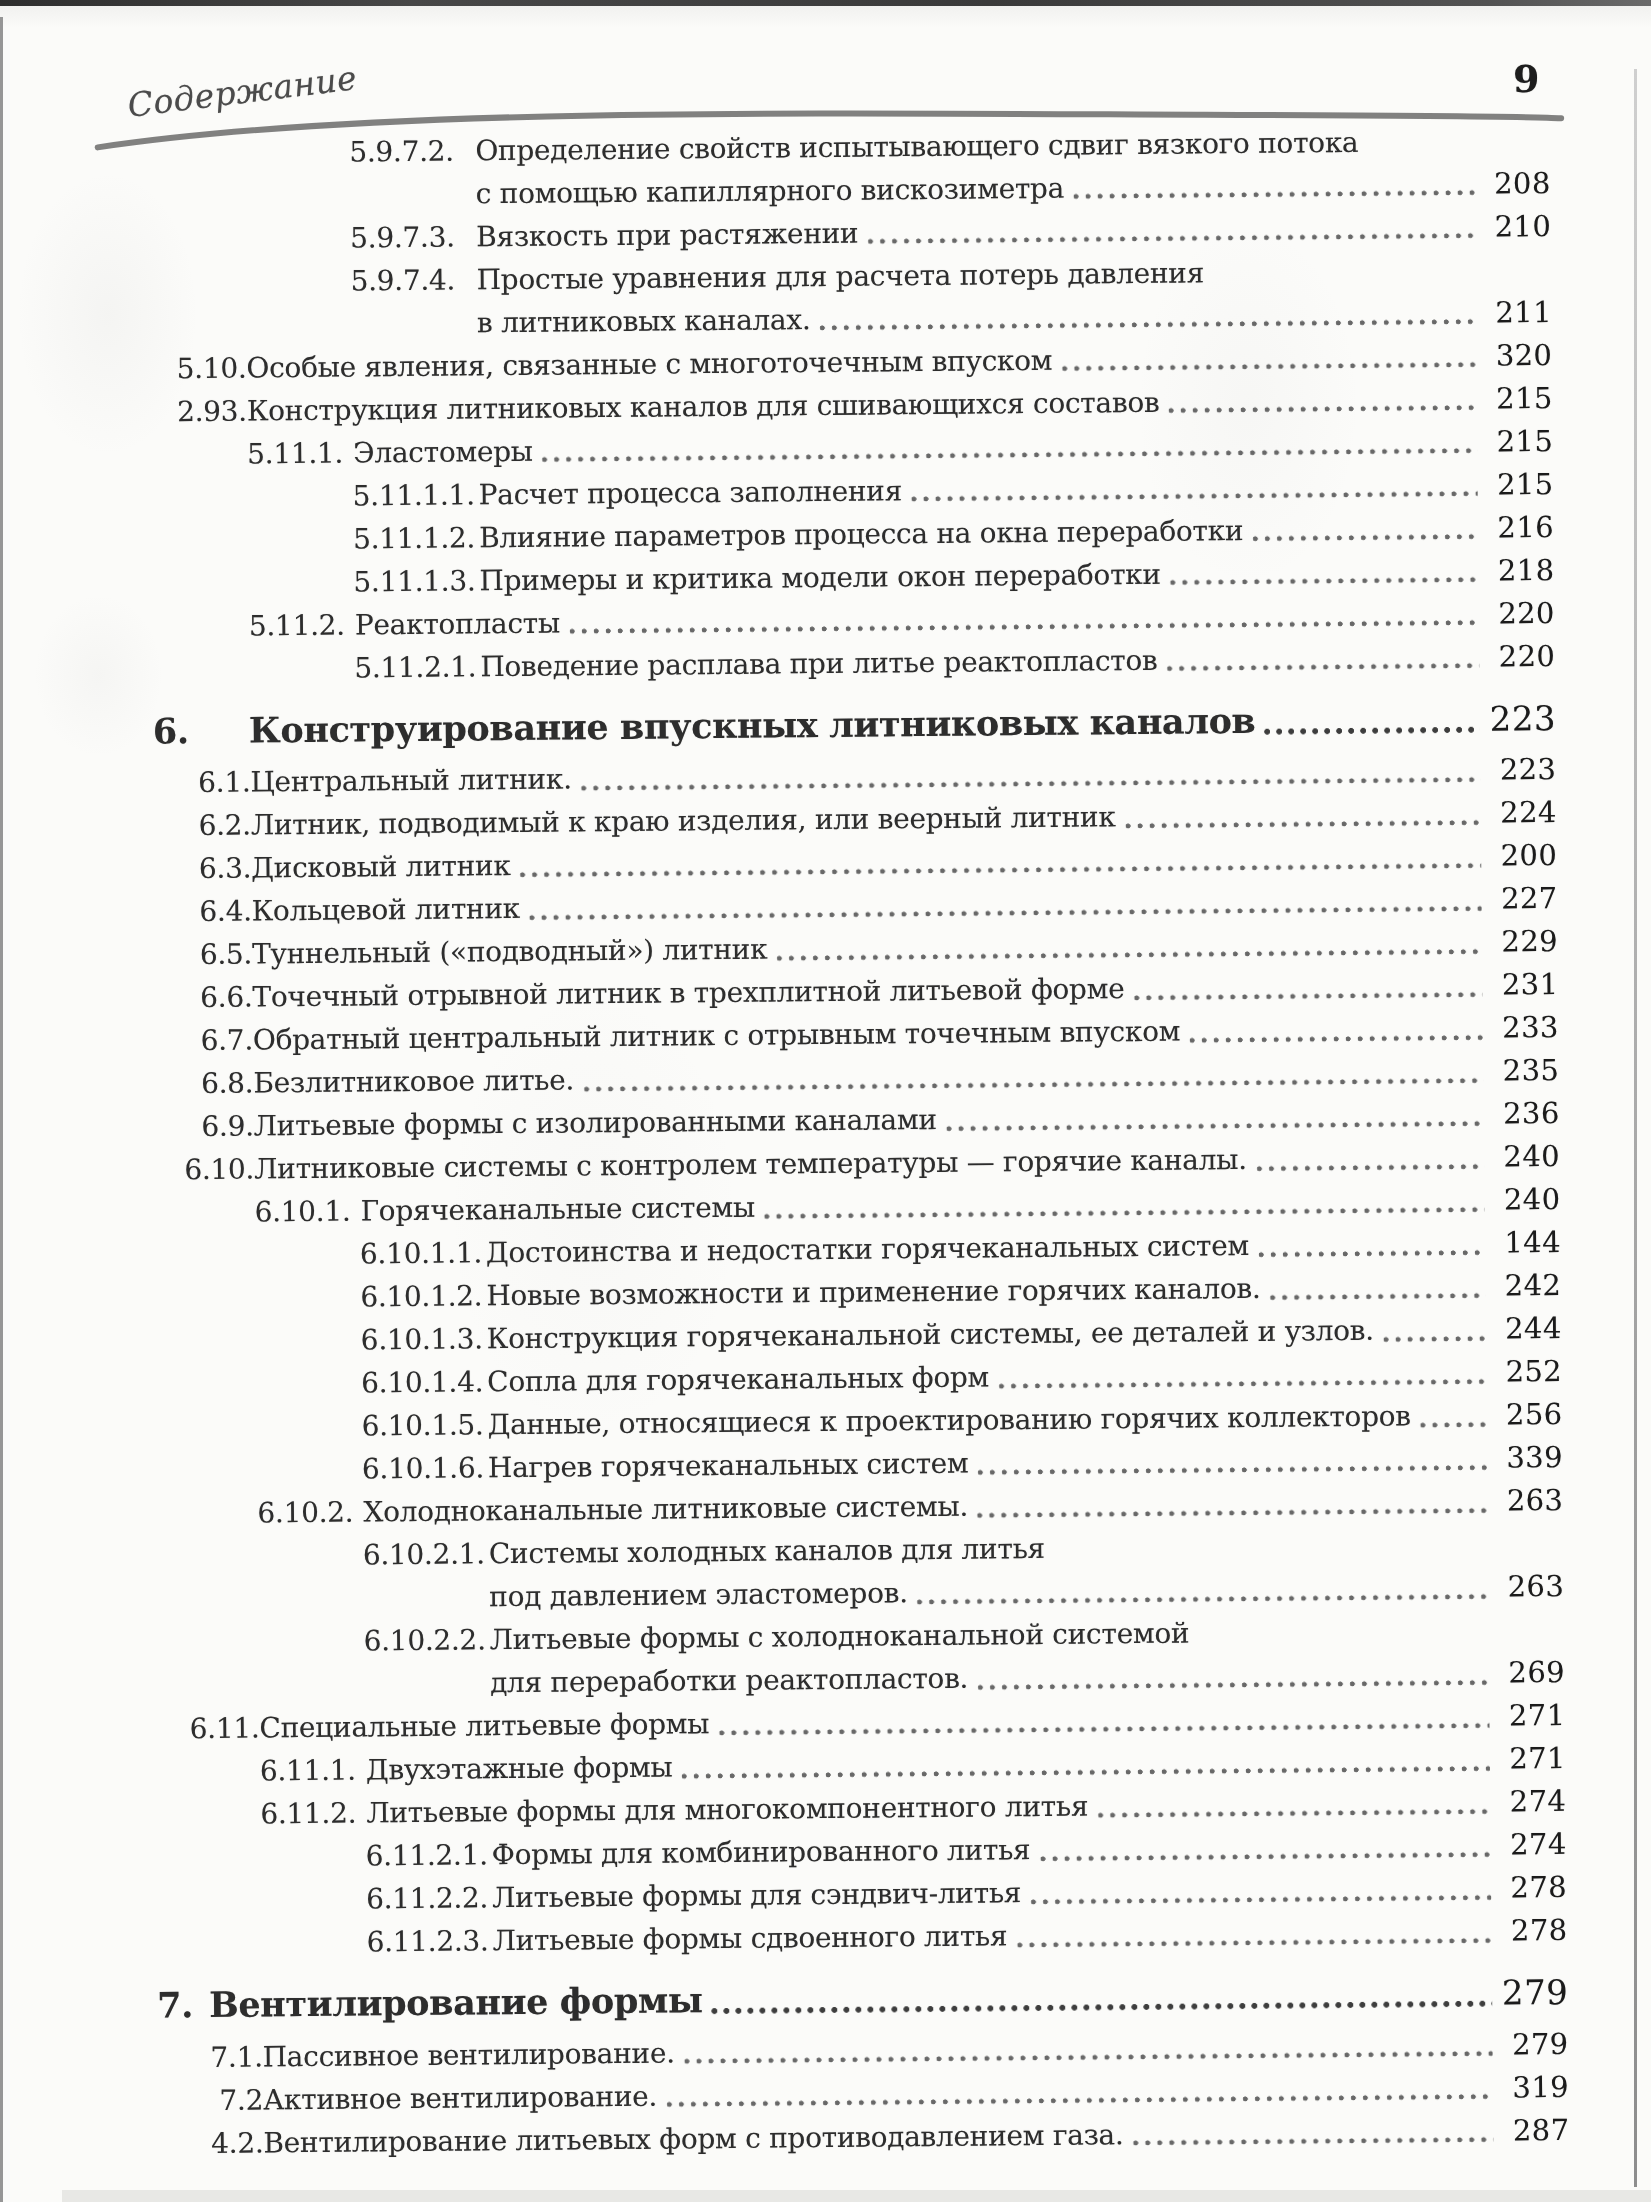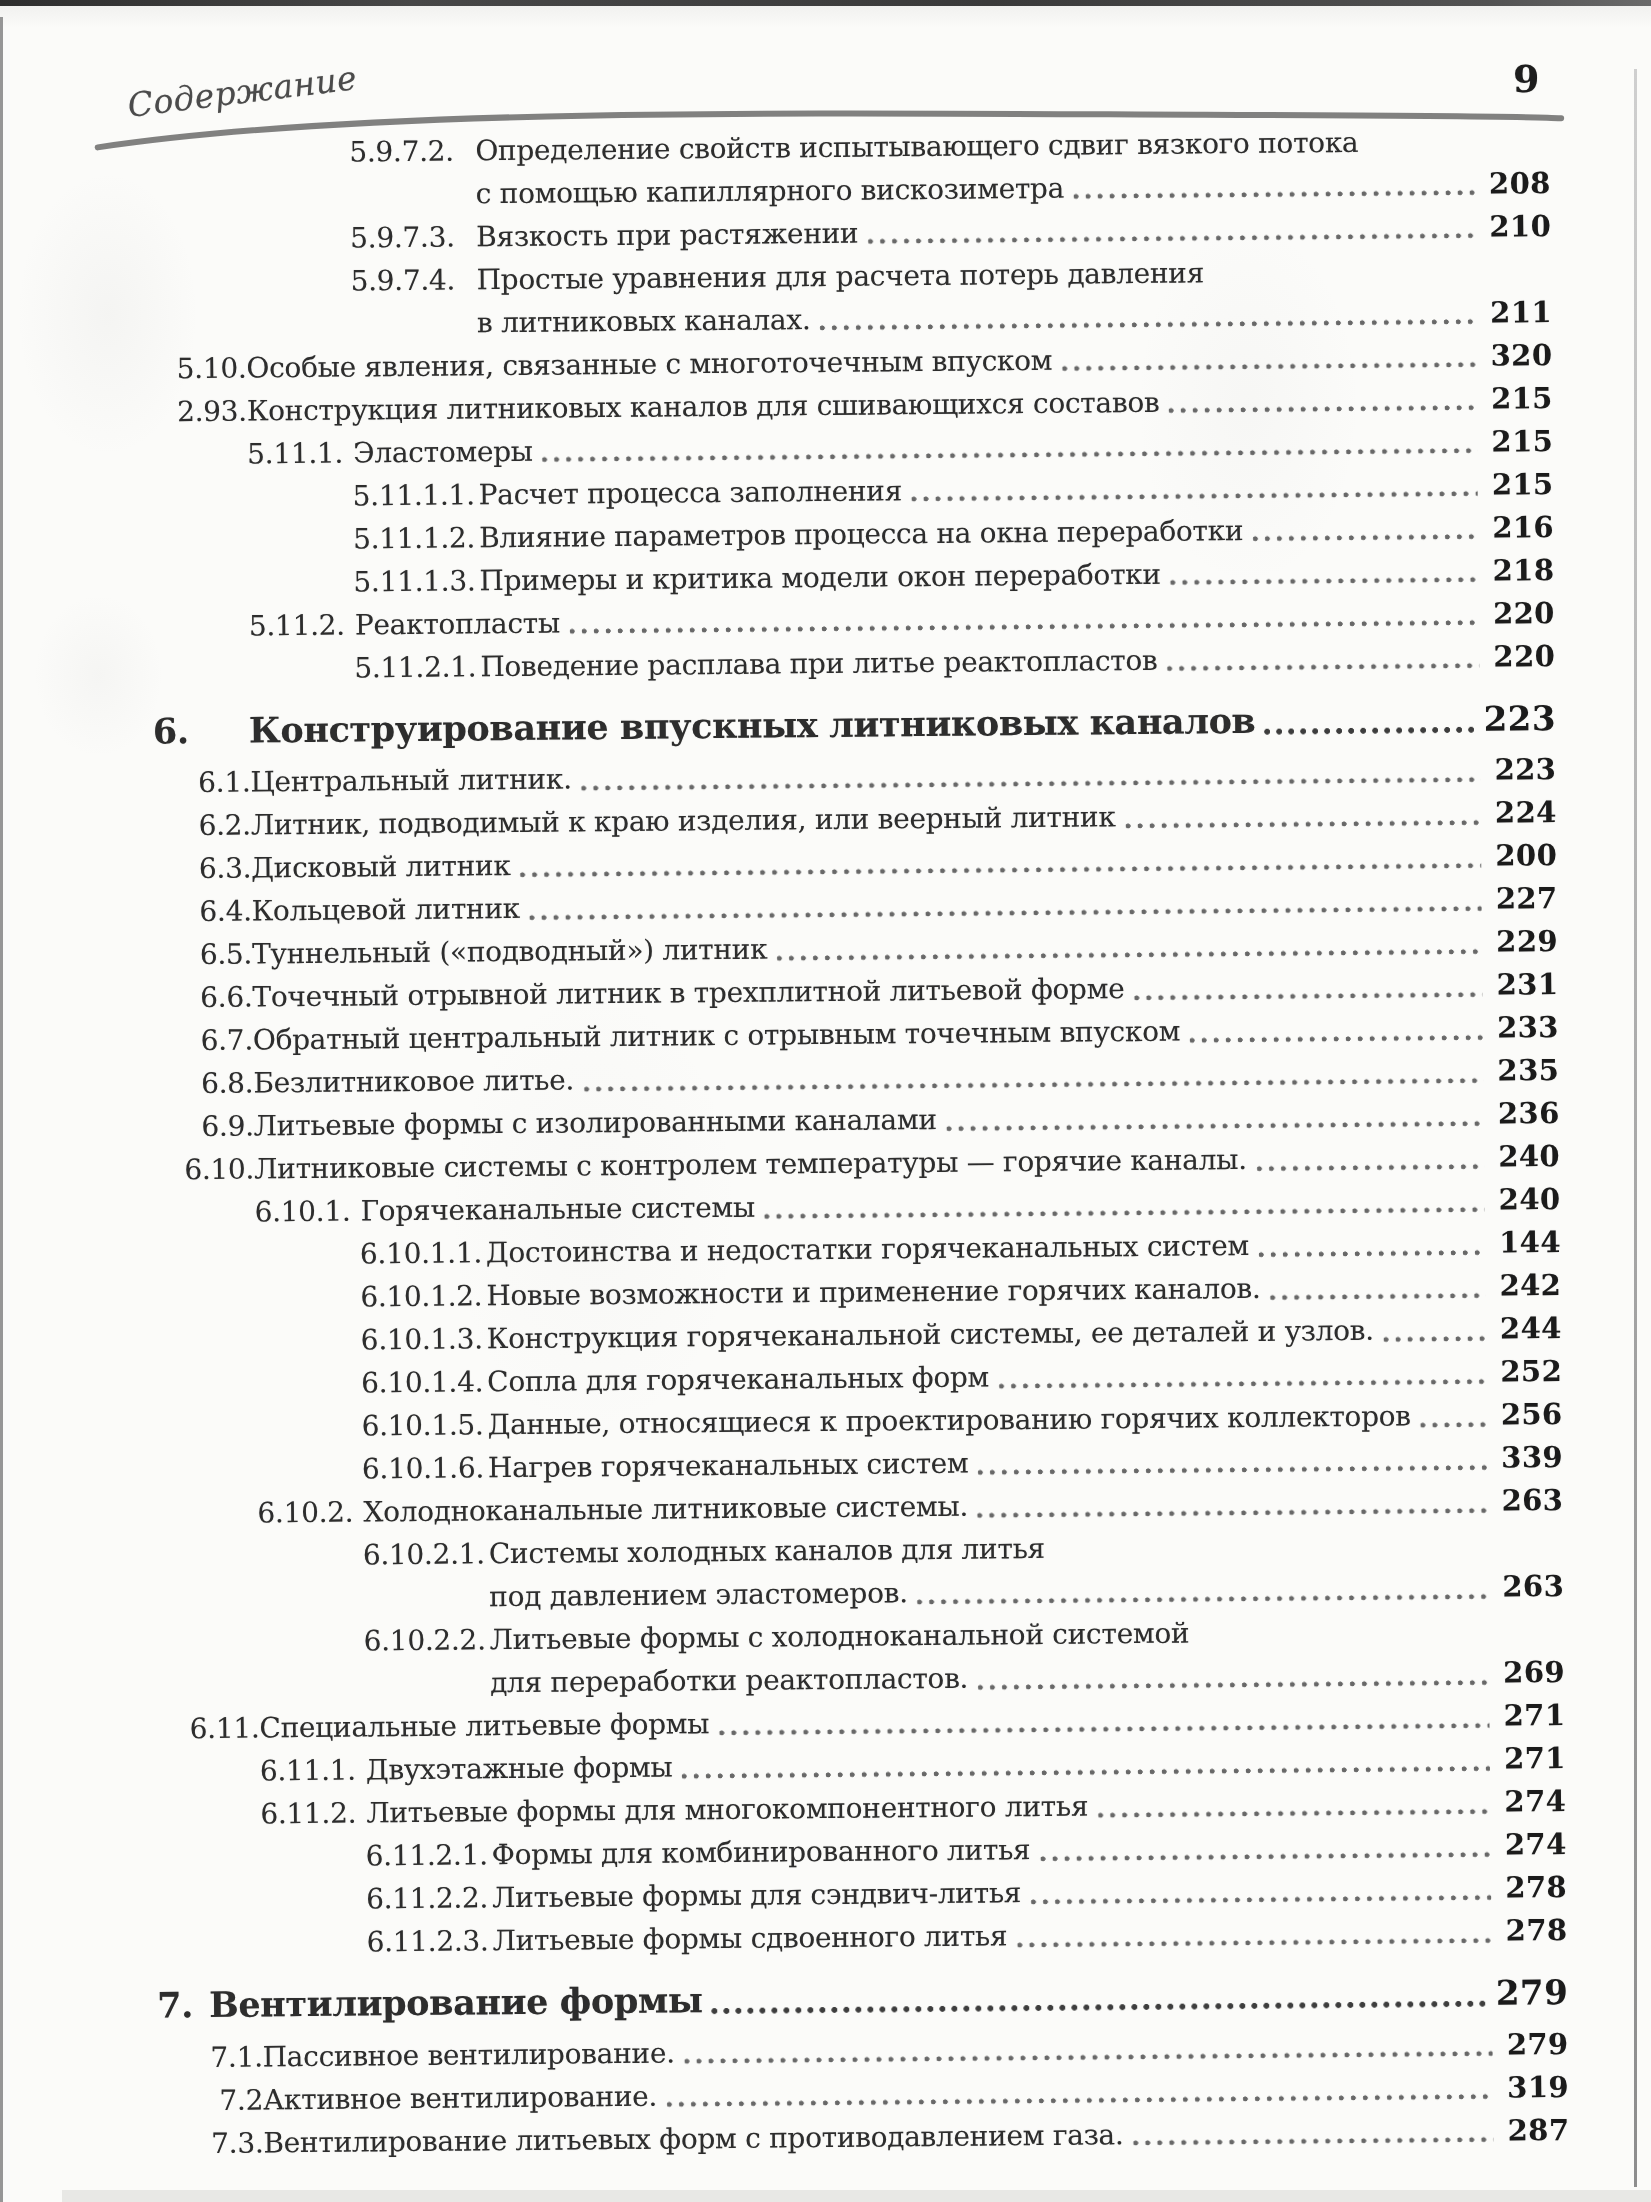--- a/index.html
+++ b/index.html
@@ -50,21 +50,21 @@
   .row .num{flex:none;line-height:43px;}
   .row .body{flex:1;min-width:0;}
   .line{display:flex;line-height:43px;}
   .line .t{flex:none;white-space:nowrap;}
   .leader{
     flex:1;min-width:24px;height:11.2px;align-self:flex-end;
     margin:0 8.6px 7.7px 6.9px;
     background-image:radial-gradient(circle at 5.2px 6px,#686868 2.2px,rgba(0,0,0,0) 2.8px);
     background-size:12px 11.2px;background-repeat:repeat-x;background-position:0 0;
   }
-  .pg{flex:none;font-weight:700;font-size:29px;color:#1b1b1b;min-width:67px;
+  .pg{flex:none;font-weight:400;font-size:29px;color:#1b1b1b;min-width:67px;
     text-align:right;letter-spacing:0.4px;line-height:43px;}
 
   .lvl1{padding-left:151px;}  .lvl1 > .num{width:99px;text-align:right;}
   .lvl2{padding-left:250px;}  .lvl2 > .num{width:106px;}
   .lvl3{padding-left:355px;}  .lvl3 > .num{width:126px;}
 
   .heading{font-weight:700;font-size:35px;letter-spacing:-0.4px;margin:15.5px 0 6.9px;}
   .heading .line{line-height:48px;}
   .heading .num{line-height:48px;font-weight:700;}
   .heading .pg{font-size:34px;line-height:48px;}
@@ -512,21 +512,21 @@
     <span class="num">7.2</span>
     <span class="body">
           <div class="line">
             <span class="t">Активное вентилирование.</span>
             <span class="leader"></span>
             <span class="pg">319</span>
           </div>
         </span>
   </div>
       <div class="row lvl1">
-    <span class="num">7.3.</span>
+    <span class="num">4.2.</span>
     <span class="body">
           <div class="line">
             <span class="t">Вентилирование литьевых форм с противодавлением газа.</span>
             <span class="leader"></span>
             <span class="pg">287</span>
           </div>
         </span>
   </div>
     </div>
 </div>

